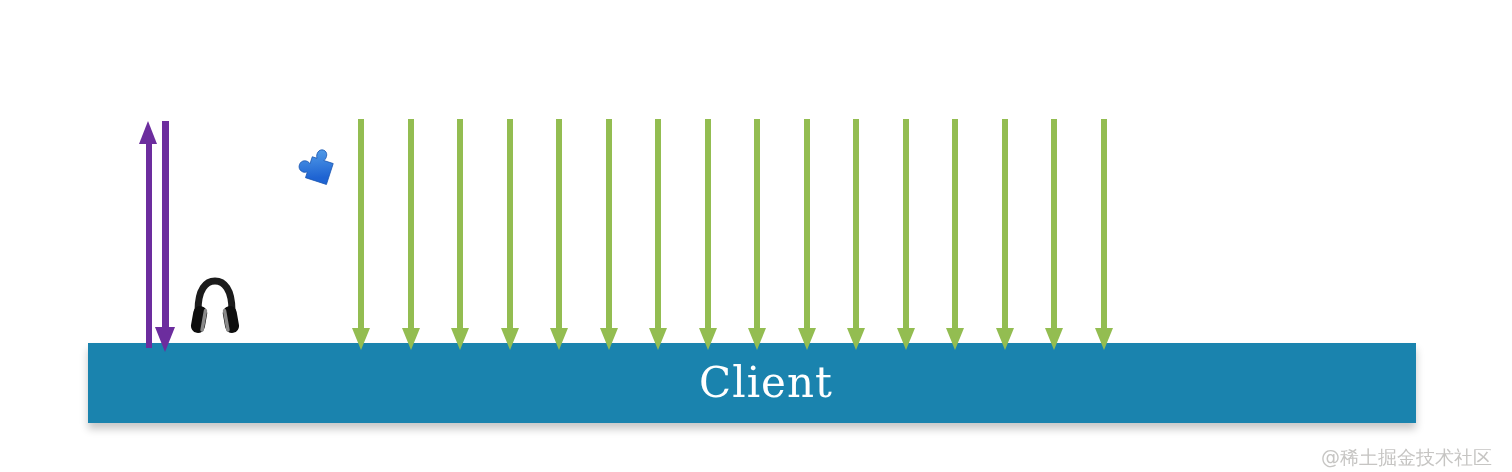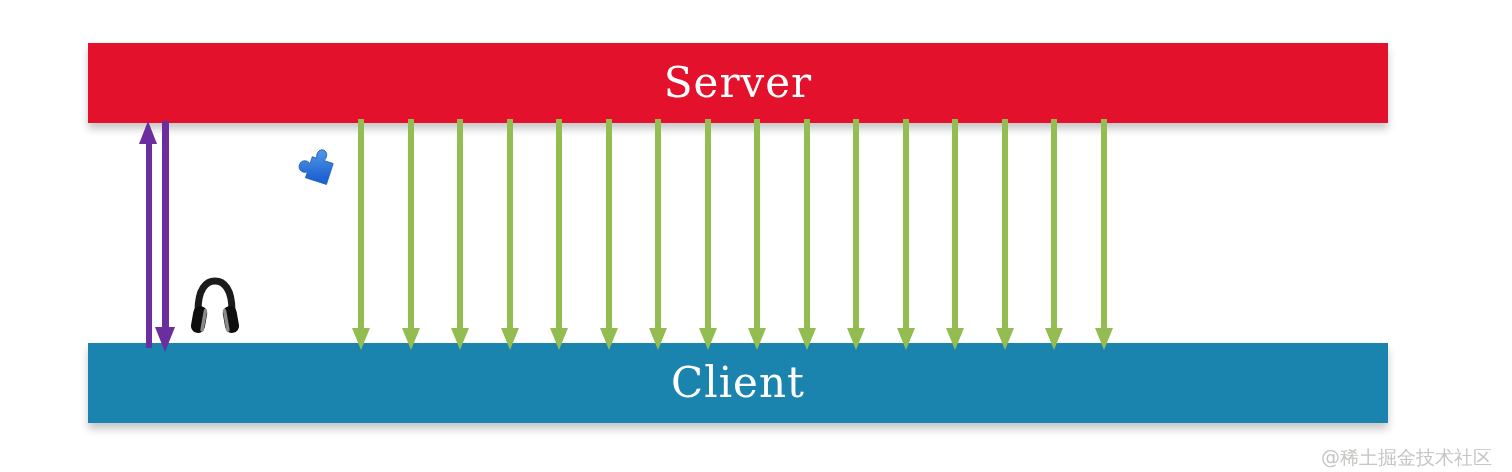--- a/index.html
+++ b/index.html
@@ -62,25 +62,22 @@
     font-family:"DejaVu Sans", sans-serif;
     font-size:19px;line-height:1.2;
     z-index:5;
   }
 </style>
 </head>
 <body>
 
 <div class="stage">
 
-  <div class="bar bar-server" style="background-color: rgb(227, 17, 44); color: rgb(255, 255, 255);">
-    <span class="bar-label">Server</span>
-  </div>
 
-  <div class="bar bar-client" style="background-color: rgb(26, 131, 174); color: rgb(255, 255, 255);">
+  <div class="bar bar-client" style="background-color: rgb(26, 131, 174); color: rgb(255, 255, 255); padding-left: 28px;">
     <span class="bar-label">Client</span>
   </div>
 
   <div class="p-arrow p-up" style="color: rgb(108, 45, 158);">
     <div class="p-head"></div>
     <div class="p-shaft"></div>
   </div>
   <div class="p-arrow p-down" style="color: rgb(108, 45, 158);">
     <div class="p-shaft"></div>
     <div class="p-head"></div>

